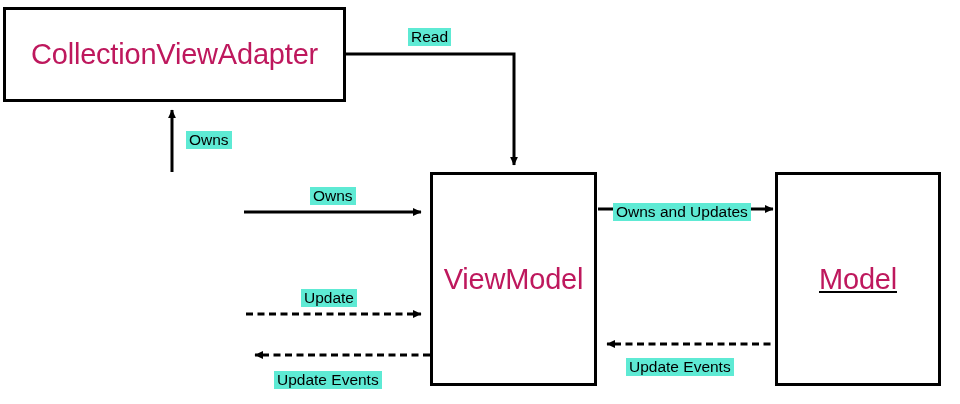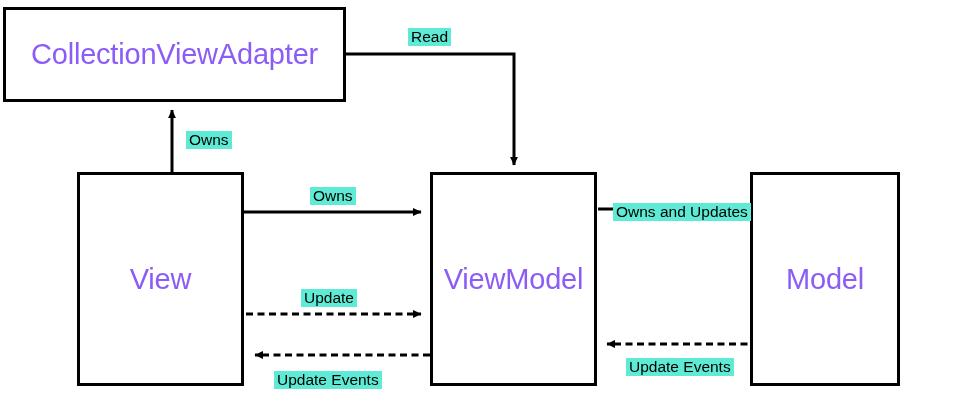--- a/index.html
+++ b/index.html
@@ -20,29 +20,29 @@
     box-sizing: border-box;
     border: 3px solid #000000;
     background: #ffffff;
     display: flex;
     align-items: center;
     justify-content: center;
     z-index: 3;
   }
   .node-label {
     font-size: 29px;
-    color: #8b5cf6;
+    color: #be185d;
     line-height: 1;
     letter-spacing: -0.2px;
     white-space: nowrap;
   }
   #node-collectionviewadapter { left: 3px;   top: 7px;   width: 343px; height: 95px; }
   #node-view                  { left: 77px;  top: 172px; width: 167px; height: 214px; }
   #node-viewmodel             { left: 430px; top: 172px; width: 167px; height: 214px; }
-  #node-model                 { left: 750px; top: 172px; width: 150px; height: 214px; }
+  #node-model                 { left: 775px; top: 172px; width: 166px; height: 214px; text-decoration: underline; }
 
   .edge-svg {
     position: absolute;
     left: 0;
     top: 0;
     width: 960px;
     height: 404px;
     z-index: 1;
     overflow: visible;
   }
@@ -99,23 +99,20 @@
 
     <path class="edge-line" d="M598,209 L773,209" marker-end="url(#arrow-solid)"></path>
 
     <path class="edge-line dashed" d="M782,344 L607,344" marker-end="url(#arrow-dashed)"></path>
   </svg>
 
   <div class="node" id="node-collectionviewadapter">
     <span class="node-label">CollectionViewAdapter</span>
   </div>
 
-  <div class="node" id="node-view">
-    <span class="node-label">View</span>
-  </div>
 
   <div class="node" id="node-viewmodel">
     <span class="node-label">ViewModel</span>
   </div>
 
   <div class="node" id="node-model">
     <span class="node-label">Model</span>
   </div>
 
   <div class="edge-label" id="label-read">Read</div>

